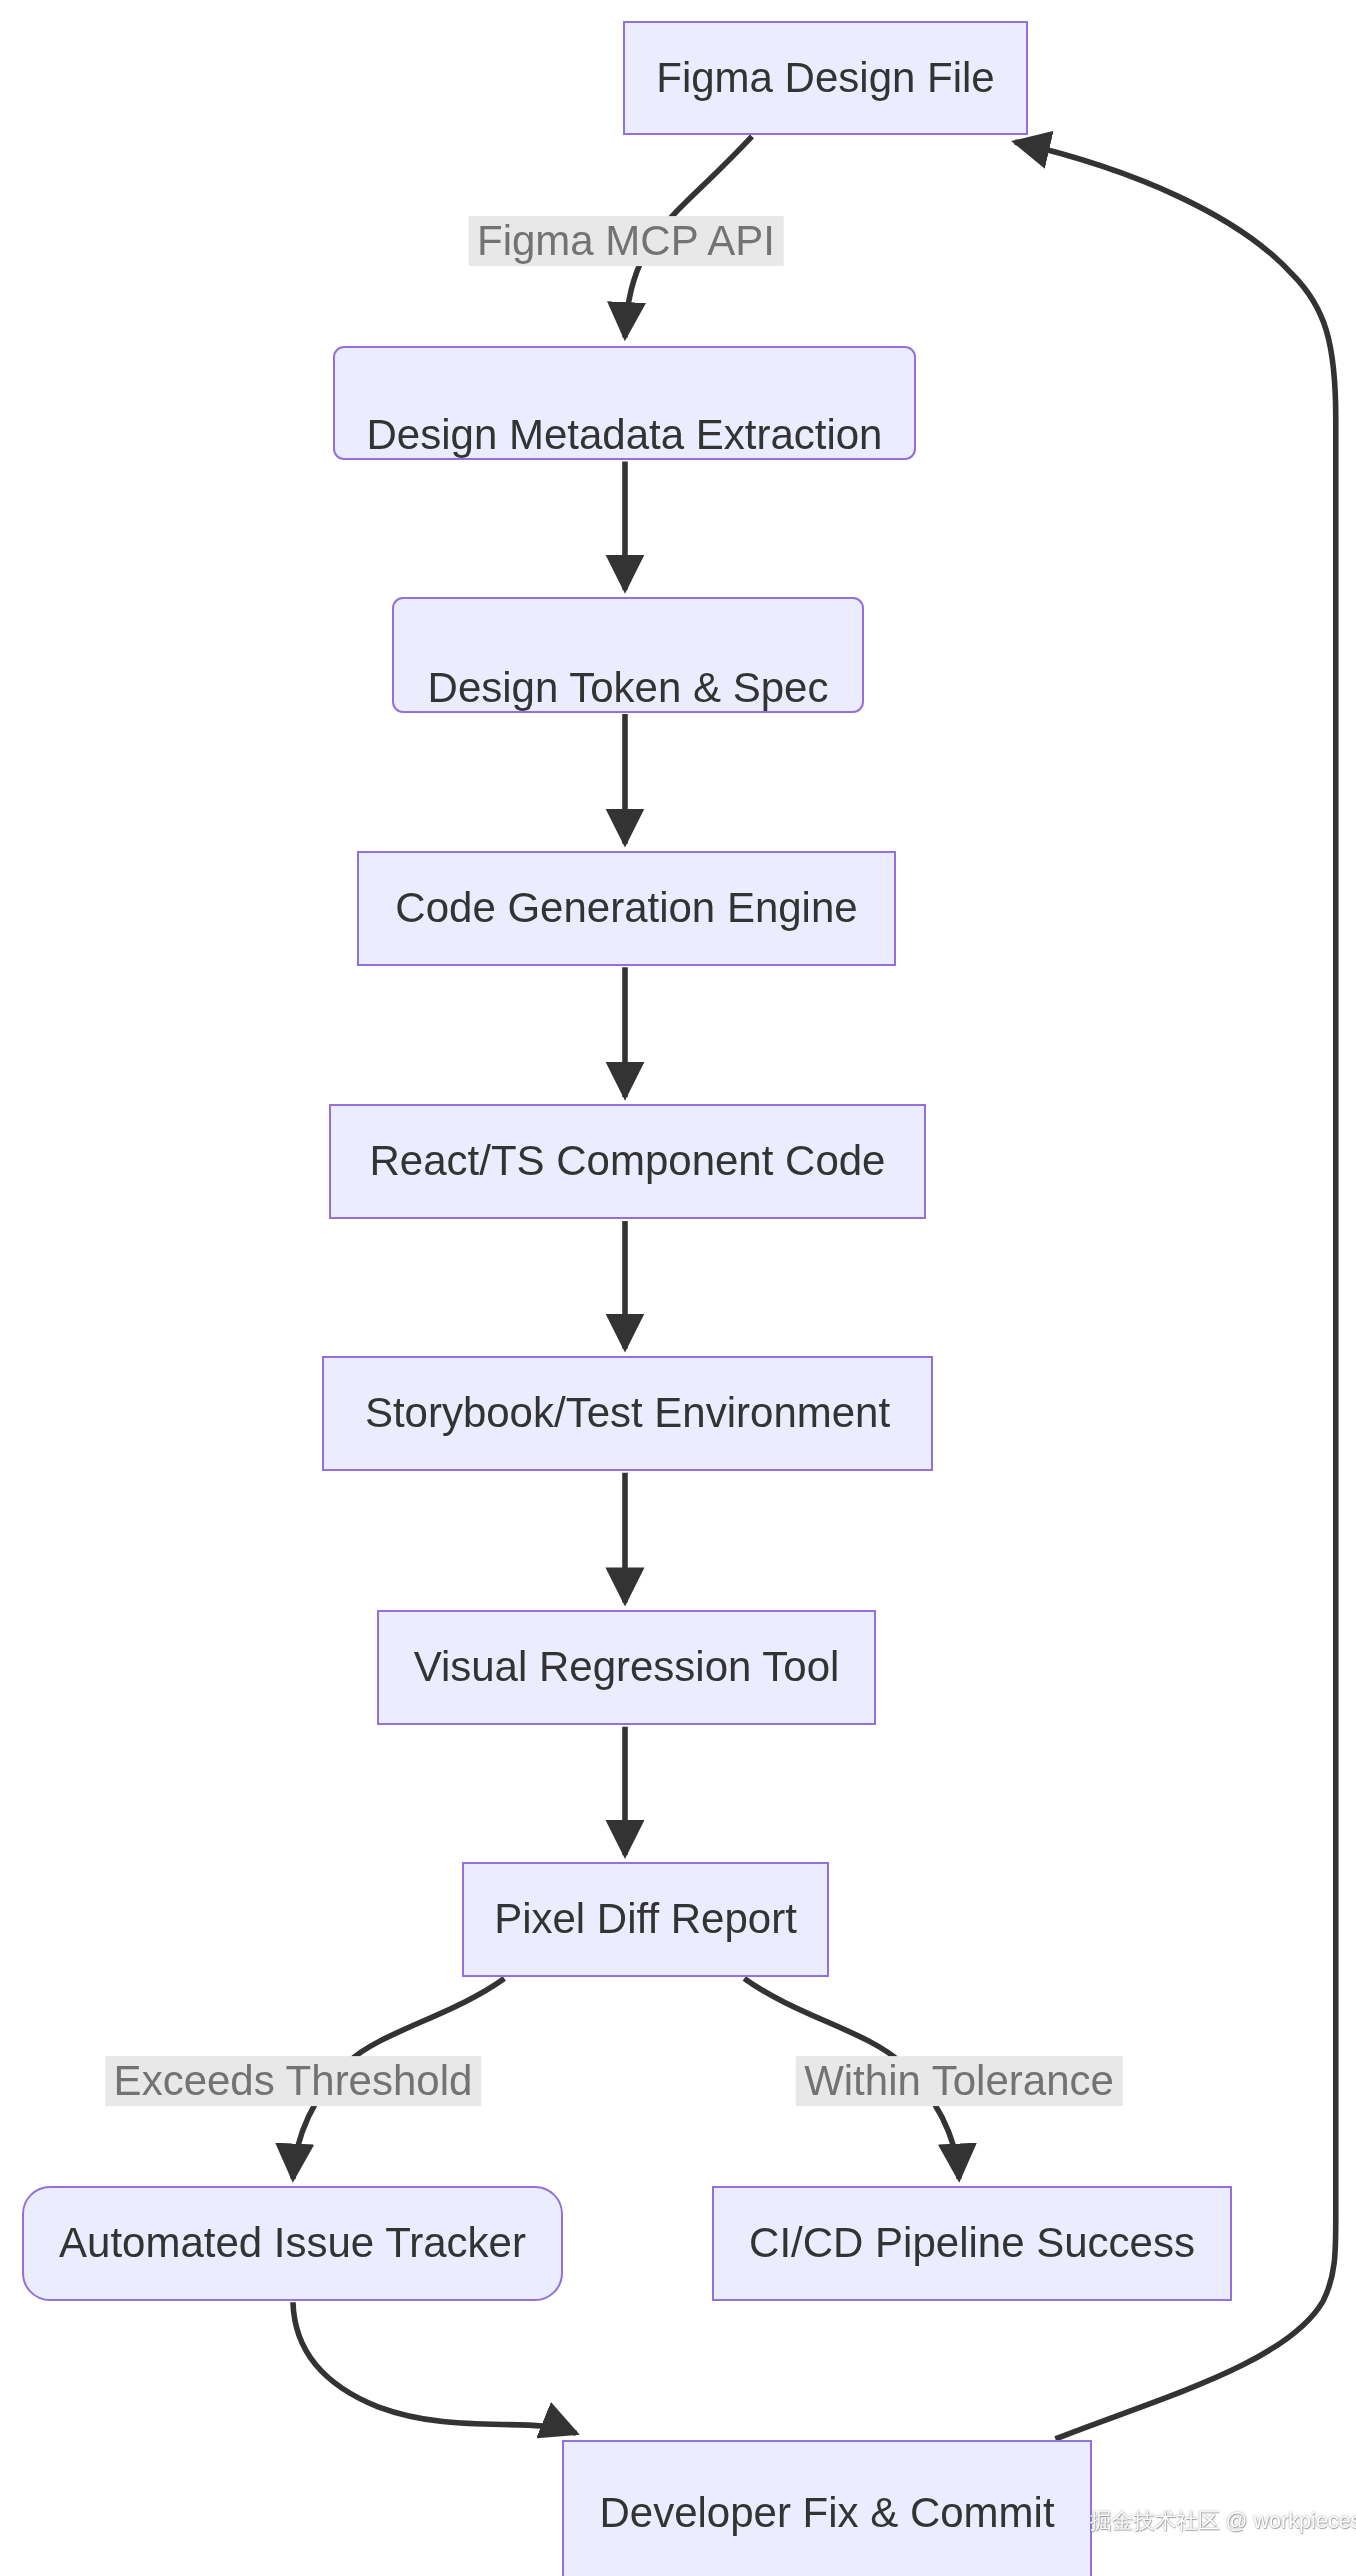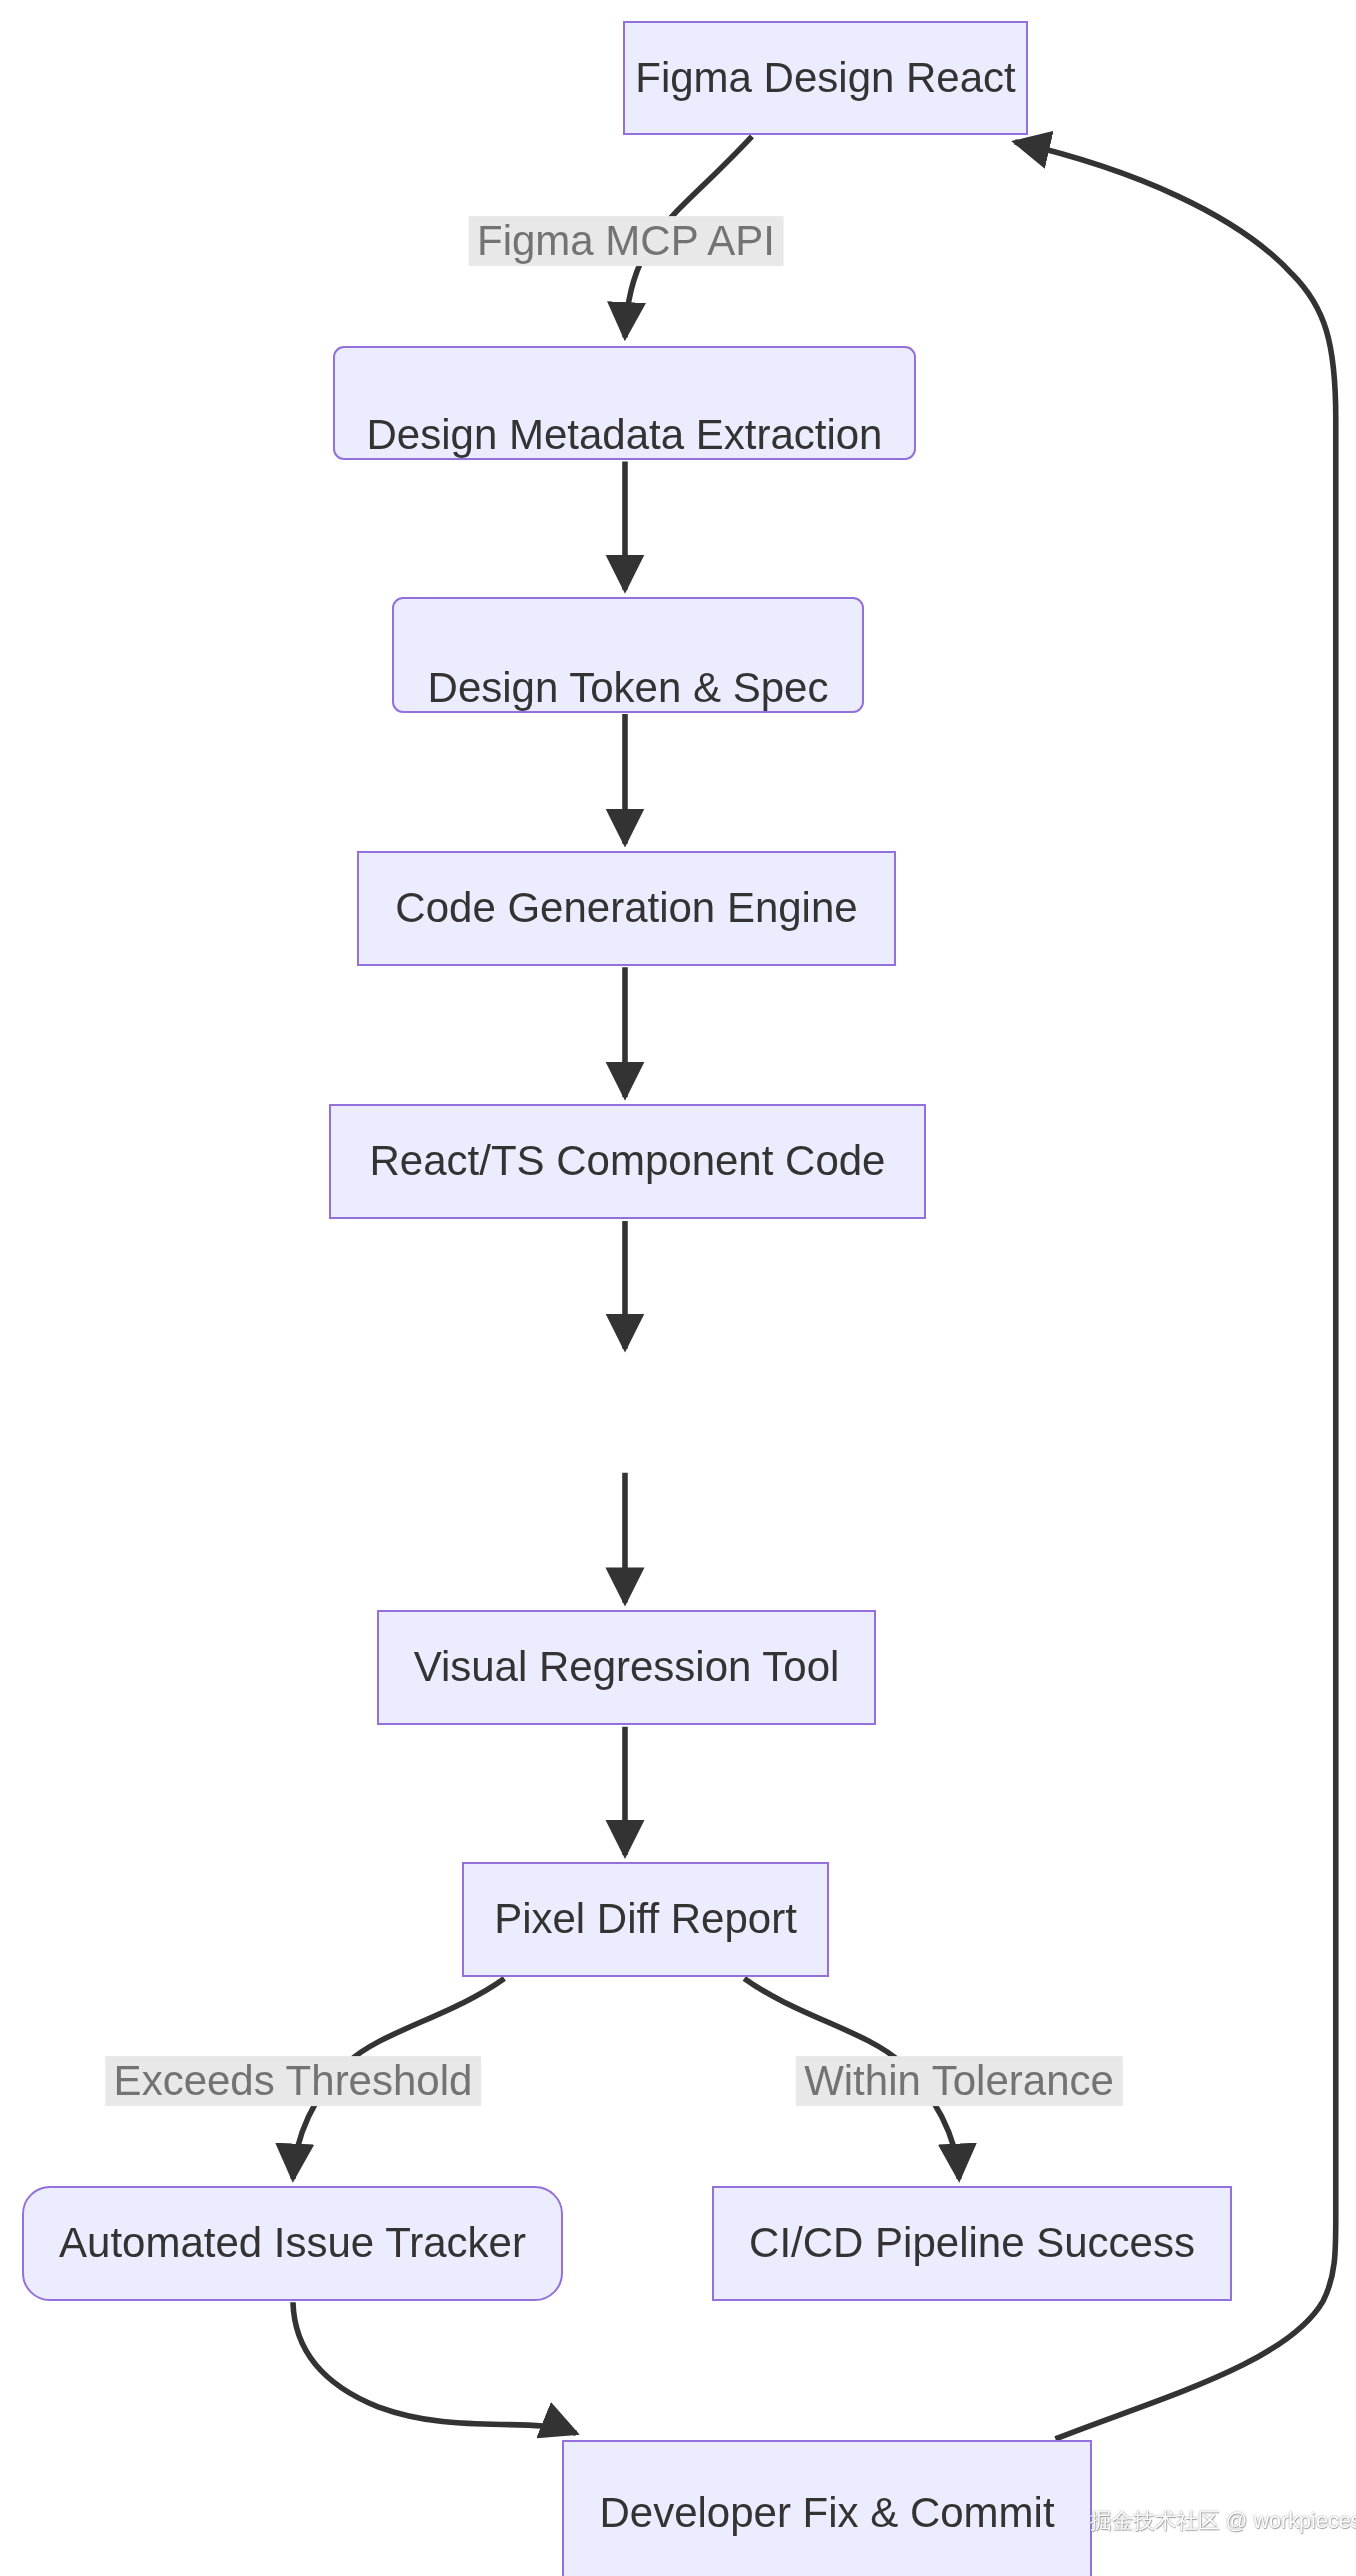--- a/index.html
+++ b/index.html
@@ -94,39 +94,42 @@
     <path class="edge-path" marker-end="url(#arrow)" d="M 896,1750 L 896,1933"></path>
     <path class="edge-path" marker-end="url(#arrow)" d="M 896,2111 L 896,2297"></path>
     <path class="edge-path" marker-end="url(#arrow)" d="M 896,2475 L 896,2659"></path>
     <path class="edge-path" marker-end="url(#arrow)" d="M 723,2836 C 648,2890 545,2912 498,2957 C 450,3003 423,3062 420,3123"></path>
     <path class="edge-path" marker-end="url(#arrow)" d="M 1067,2836 C 1142,2890 1245,2912 1292,2957 C 1340,3003 1372,3062 1375,3123"></path>
     <path class="edge-path" marker-end="url(#arrow)" d="M 420,3300 C 422,3368 462,3418 542,3450 C 655,3492 762,3462 826,3488"></path>
     <path class="edge-path" marker-end="url(#arrow)" d="M 1513,3496 C 1660,3438 1845,3388 1897,3298 C 1915,3262 1915,3228 1915,3178 L 1915,600 C 1915,492 1900,440 1852,392 C 1775,308 1625,242 1455,203"></path>
   </svg>
 
   <div class="node" id="n-figma">
-    <span>Figma Design React</span>
+    <span>Figma Design File</span>
   </div>
 
   <div class="node rounded" id="n-dme">
     <span>Design Metadata Extraction</span>
   </div>
 
   <div class="node rounded" id="n-dts">
     <span>Design Token &amp; Spec</span>
   </div>
 
   <div class="node" id="n-cge">
     <span>Code Generation Engine</span>
   </div>
 
   <div class="node" id="n-rtc">
     <span>React/TS Component Code</span>
   </div>
 
+  <div class="node" id="n-ste">
+    <span>Storybook/Test Environment</span>
+  </div>
 
   <div class="node" id="n-vrt">
     <span>Visual Regression Tool</span>
   </div>
 
   <div class="node" id="n-pdr">
     <span>Pixel Diff Report</span>
   </div>
 
   <div class="node" id="n-ait">

